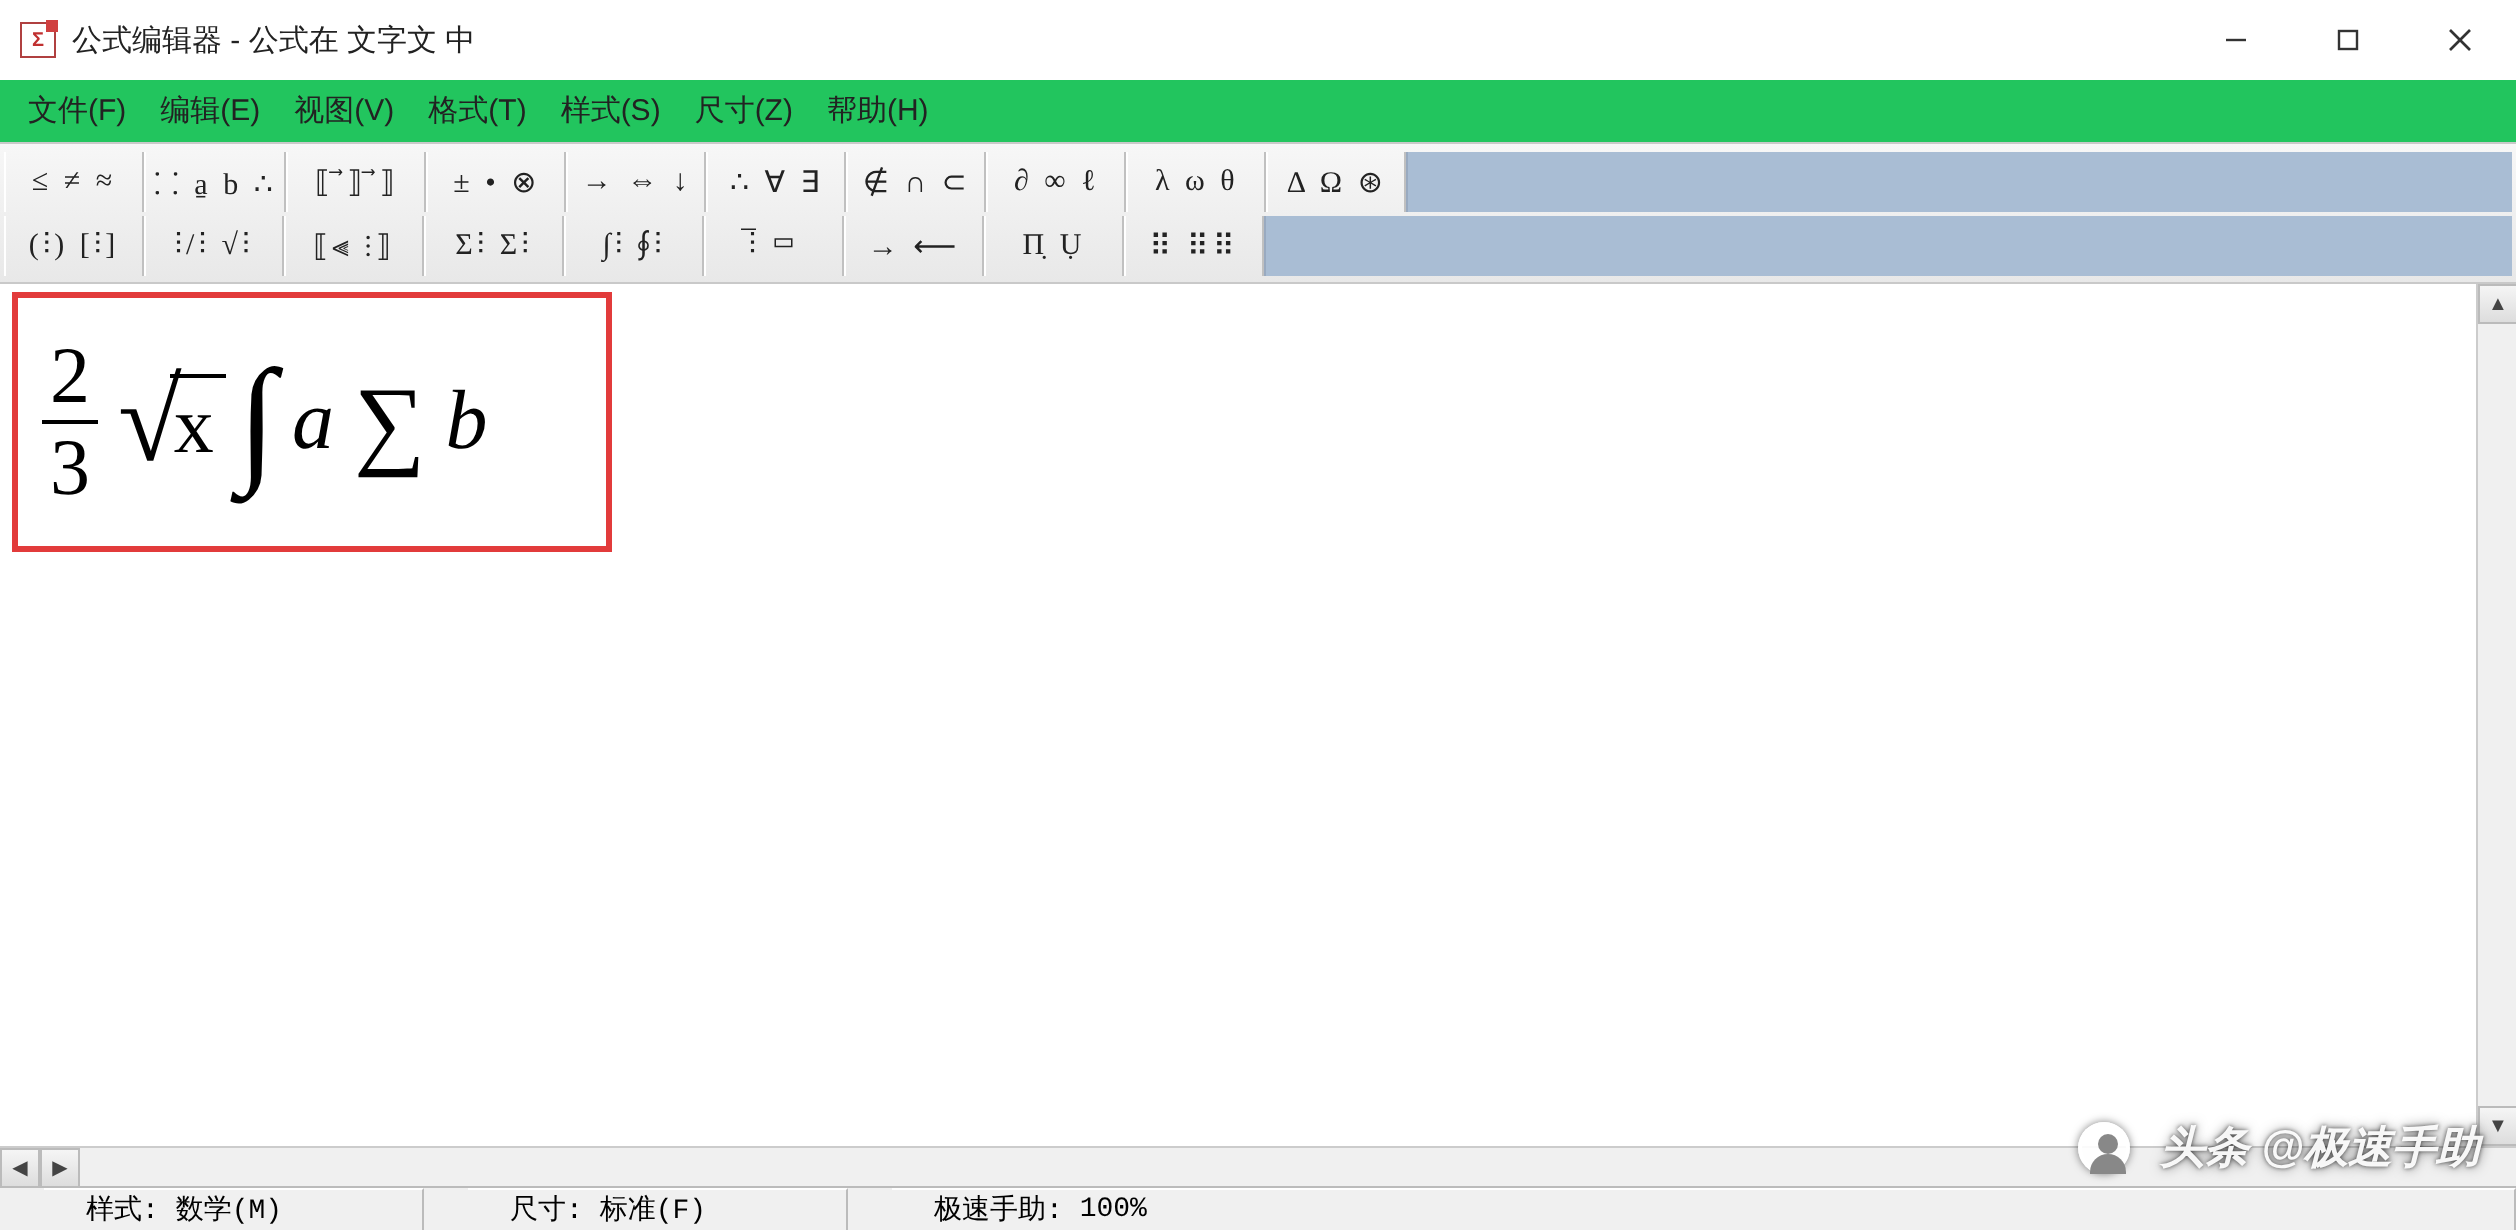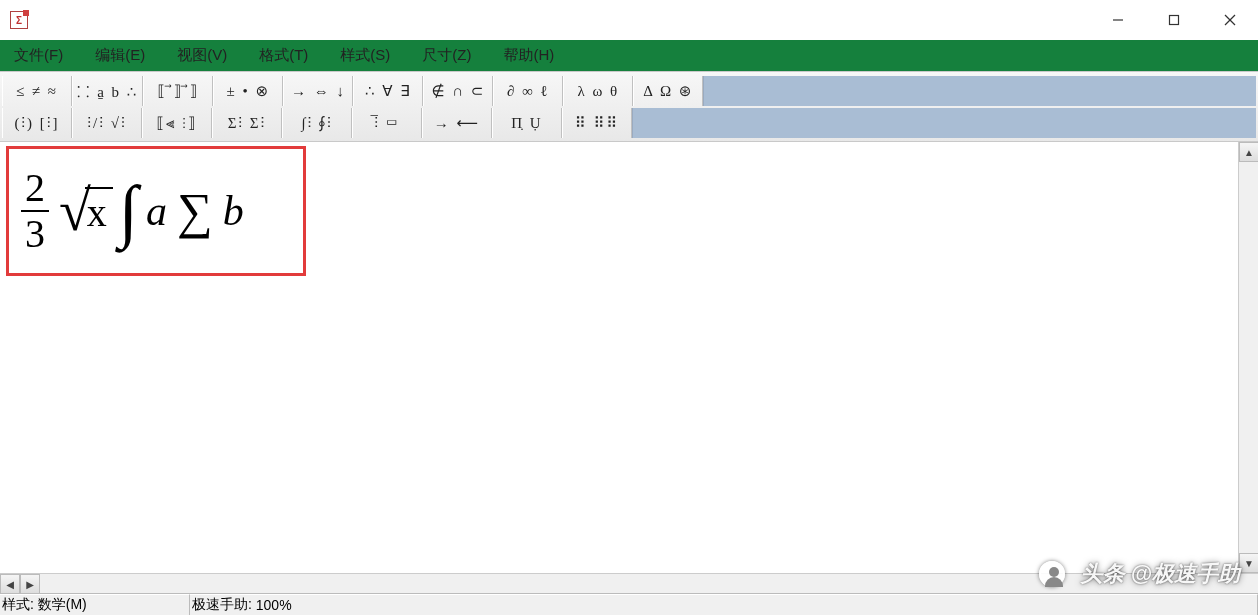--- a/index.html
+++ b/index.html
@@ -49,23 +49,23 @@
   display: flex; align-items: center; justify-content: center;
   color: #333;
 }
 .win-btn svg { width: 12px; height: 12px; }
 
 
 .menubar {
   display: flex;
   align-items: center;
   padding: 4px 8px;
-  gap: 20px;
+  gap: 5px;
   font-size: 15px;
-  background: #15803d;
+  background: #22c55e;
   color: #222;
 }
 .menubar > div { padding: 2px 6px; }
 
 
 .toolbar {
   background: linear-gradient(#f7f7f7, #e8e8e8);
   border-top: 1px solid #c9c9c9;
   border-bottom: 1px solid #c9c9c9;
   padding: 2px 2px 1px 2px;
@@ -174,25 +174,26 @@
   display: flex;
   height: 22px;
   background: #f0f0f0;
   border-top: 1px solid #bbb;
   font-size: 14px;
   align-items: stretch;
 }
 .status-cell {
   display: flex;
   align-items: center;
-  padding: 0 2px;
+  padding: 0 21px;
   border-right: 1px solid #bbb;
   border-top: 1px solid #fff;
   min-width: 100px;
-  font-family: Liberation Sans, sans-serif;
+  font-family: Liberation Mono, monospace;
+  margin-left: 22px;
 }
 .status-cell.wide { flex: 1; }
 
 
 .watermark {
   position: absolute;
   right: 18px;
   bottom: 26px;
   font-size: 22px;
   font-weight: 600;
@@ -225,20 +226,21 @@
   width:18px;height:10px;border-radius:10px 10px 0 0;
   background:#888;
   left:4px;top:14px;
 }
 </style>
 </head>
 <body>
 
 <div class="titlebar">
   <div class="app-icon">Σ</div>
+  <div>公式编辑器 - 公式在 文字文 中</div>
   <div class="spacer"></div>
   <div class="win-btn">
     <svg viewBox="0 0 12 12">
         <line x1="1" y1="6" x2="11" y2="6" stroke="#333" stroke-width="1.2"></line>
       </svg>
   </div>
   <div class="win-btn">
     <svg viewBox="0 0 12 12">
         <rect x="1.5" y="1.5" width="9" height="9" fill="none" stroke="#333" stroke-width="1.2"></rect>
       </svg>
@@ -358,20 +360,24 @@
   <div class="arrow">◀</div>
   <div class="arrow">▶</div>
   <div class="track"></div>
 </div>
 
 <div class="statusbar">
   <div class="status-cell" style="min-width:190px">
     <span>样式:</span>&nbsp;
     <span>数学(M)</span>
   </div>
+  <div class="status-cell" style="min-width:190px">
+    <span>尺寸:</span>&nbsp;
+    <span>标准(F)</span>
+  </div>
   <div class="status-cell wide">
     <span>极速手助:</span>&nbsp;
     <span>100%</span>
   </div>
 </div>
 
 <div class="watermark">
   <span class="head-icon"></span>
   <span>头条 @极速手助</span>
 </div>

